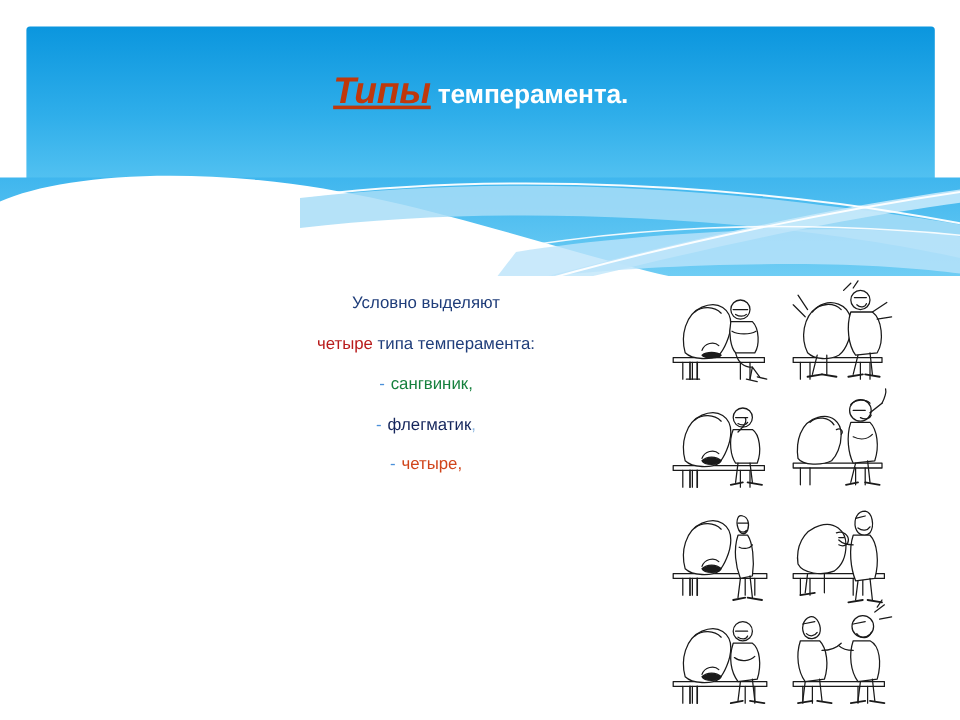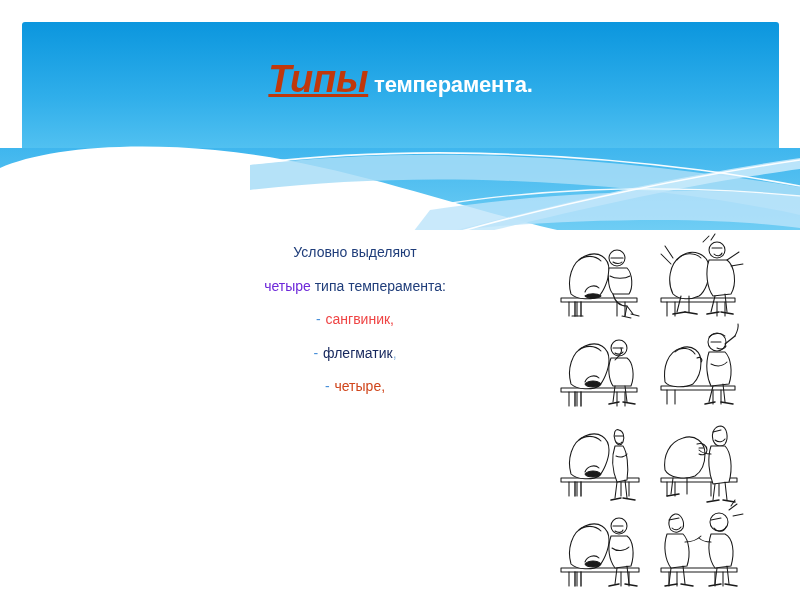--- a/index.html
+++ b/index.html
@@ -42,21 +42,21 @@
     position: absolute;
     left: 22px;
     top: 60px;
     width: 757px;
     text-align: center;
     z-index: 5;
     line-height: 1;
     white-space: nowrap;
   }
   .title-accent {
-    font-size: 38px;
+    font-size: 31px;
     font-weight: bold;
     font-style: italic;
     text-decoration: underline;
     letter-spacing: -0.2px;
   }
   .title-rest {
     font-size: 22px;
     font-weight: bold;
     letter-spacing: -0.2px;
   }
@@ -136,22 +136,22 @@
       </g>
     </svg>
   </div>
 
   <div class="title-block">
     <span class="title-accent" style="color:#C0380B;">Типы</span><span class="title-rest" style="color:#FFFFFF;"> темперамента.</span>
   </div>
 
   <div class="body-text" id="body-text">
       <div class="line"><span style="color: rgb(31, 61, 122);">Условно выделяют</span></div>
-      <div class="line"><span style="color: #6d28d9; margin-top: 12px;">четыре</span><span style="color: rgb(31, 61, 122); text-align: center;"> типа темперамента:</span></div>
-      <div class="line"><span class="dash" style="color: rgb(74, 144, 217);">-  </span><span style="color: #ef4444;">сангвиник,</span></div>
+      <div class="line"><span style="color: #b91c1c; margin-top: 12px;">четыре</span><span style="color: rgb(31, 61, 122); text-align: center;"> типа темперамента:</span></div>
+      <div class="line"><span class="dash" style="color: rgb(74, 144, 217);">-  </span><span style="color: #15803d;">сангвиник,</span></div>
       <div class="line"><span class="dash" style="color: rgb(74, 144, 217);">-  </span><span style="color: rgb(21, 38, 92);">флегматик</span><span style="color: rgb(143, 184, 224);">,</span></div>
       <div class="line"><span class="dash" style="color: rgb(74, 144, 217);">-  </span><span style="color: rgb(208, 69, 27);">четыре,</span></div>
     </div>
 
   <div class="illus">
     <svg width="205" height="360" viewBox="0 0 205 360" xmlns="http://www.w3.org/2000/svg">
       <g fill="none" stroke="#1A1A1A" stroke-width="1.05" stroke-linecap="round" stroke-linejoin="round">
 
         <g transform="translate(6,4)">
 

